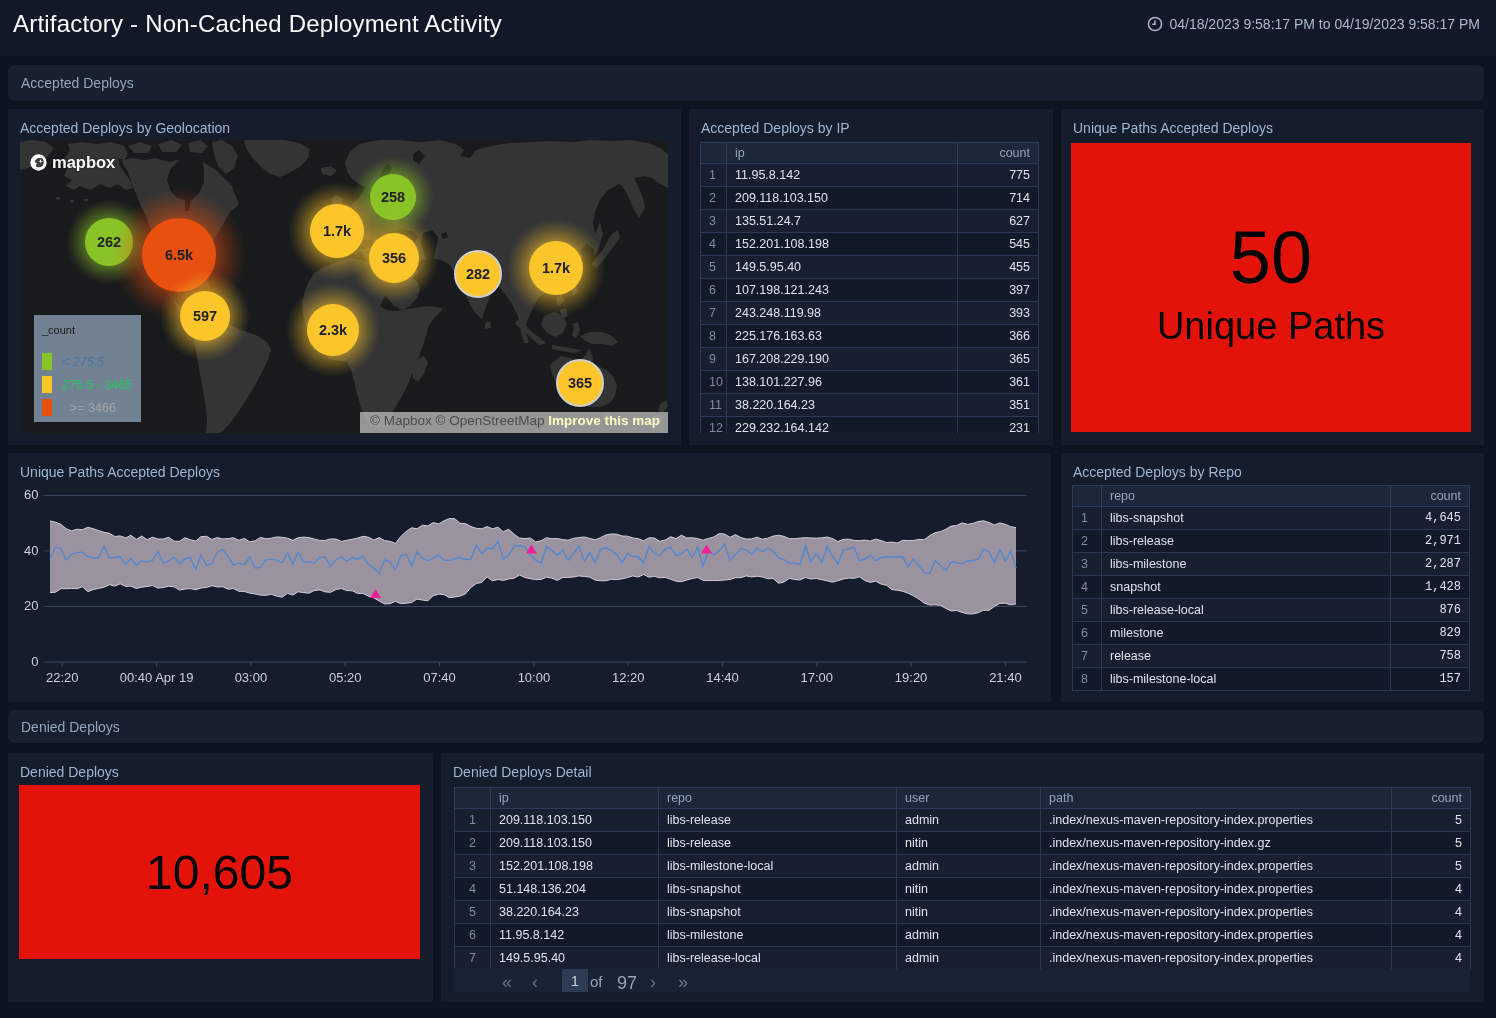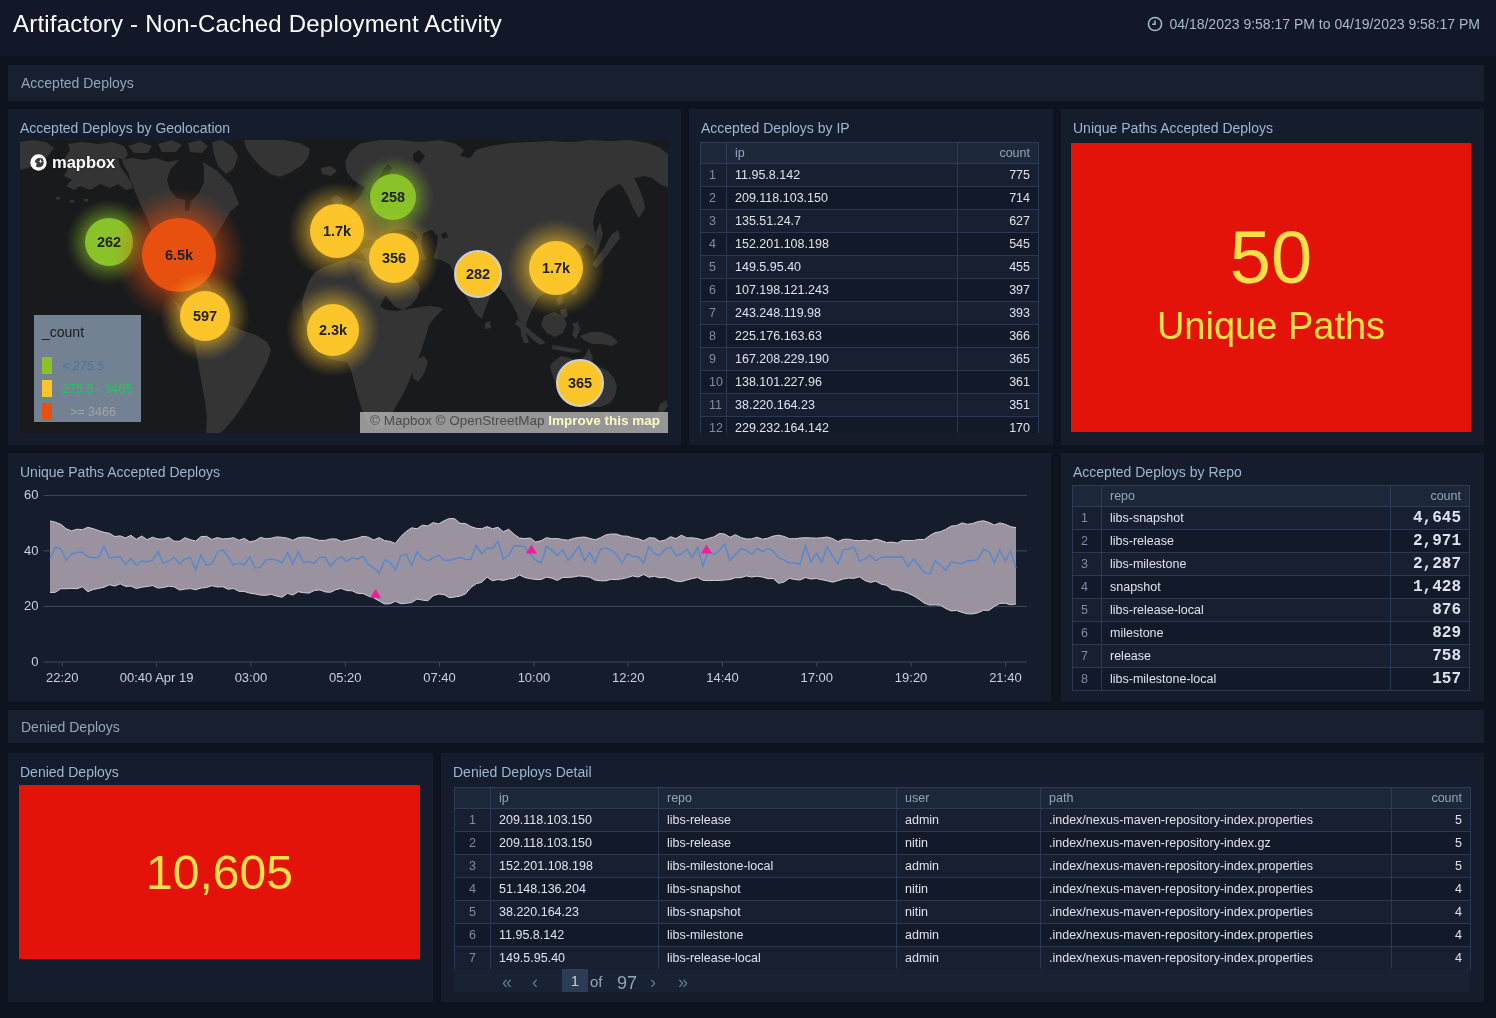--- a/index.html
+++ b/index.html
@@ -2,33 +2,33 @@
 <html><head>
 <meta charset="utf-8">
 <style>
   * { margin:0; padding:0; box-sizing:border-box; }
   html,body { width:1496px; height:1018px; overflow:hidden; }
   body { background:#0e141f; font-family:"Liberation Sans", sans-serif; position:relative; }
   .header { position:absolute; left:0; top:0; width:1496px; height:56px; background:#121827; }
   .header h1 { position:absolute; left:13px; top:10px; font-size:24px; font-weight:400; color:#fbfcfe; letter-spacing:0.2px; }
   .timebox { position:absolute; right:16px; top:16px; color:#a9bacd; font-size:14px; }
   .timebox svg { vertical-align:-3px; margin-right:6px; }
-  .secbar { position:absolute; left:8px; width:1476px; background:#182030; }
+  .secbar { position:absolute; left:8px; width:1476px; background:#182030;border-radius:6px; }
   .secbar span { position:absolute; left:13px; font-size:14px; color:#93a5ba; }
   .panel { position:absolute; background:#151c2b; }
   .ptitle { position:absolute; left:12px; top:11px; font-size:14px; color:#9cb6d3; white-space:nowrap; }
   table.dt { border-collapse:collapse; font-size:12.5px; table-layout:fixed; }
   table.dt th { font-weight:400; color:#92a5bd; text-align:left; background:#1c2739; border:1px solid #2d3a59; padding:0 8px; height:21px; }
   table.dt td { color:#dde3ec; border:1px solid #2c3853; padding:0 8px; height:23px; white-space:nowrap; overflow:hidden; }
   table.dt tr:nth-child(even) td { background:#171f30; }
   table.dt tr:nth-child(odd) td { background:#121a29; }
   table.dt td.num, table.dt th.num { text-align:right; }
   table.dt td.rn { color:#7e8ca2; }
-  table.dt td.mono { font-family:"Liberation Mono", monospace; font-size:16px;font-weight:bold; }
-  .redbox { position:absolute; background:#e41309; display:flex; flex-direction:column; align-items:center; justify-content:center; color:#fde047; }
+  table.dt td.mono { font-family:"Liberation Mono", monospace; font-size:12px; }
+  .redbox { position:absolute; background:#e41309; display:flex; flex-direction:column; align-items:center; justify-content:center; color:#000000; }
 </style>
 </head>
 <body>
   <div class="header">
     <h1>Artifactory - Non-Cached Deployment Activity</h1>
     <div class="timebox"><svg width="16" height="16" viewBox="0 0 16 16" fill="none" stroke="#a9bacd" stroke-width="1.5">
         <circle cx="8" cy="8" r="6.6"></circle>
         <path d="M8 4.6 V8.2 H5.3"></path>
       </svg>04/18/2023 9:58:17 PM to 04/19/2023 9:58:17 PM</div>
   </div>
@@ -139,21 +139,21 @@
       </svg>
       <div style="position:absolute;left:10px;top:13px;display:flex;align-items:center;color:#fff;">
         <svg width="17" height="17" viewBox="0 0 24 24">
           <circle cx="12" cy="12" r="11.5" fill="#fff"></circle>
           <path d="M17.6 6.4 c1.9 1.9 2.4 6.3 0.9 9.1 -2.1 3.7-7.2 4-10.1 2 l1.2-4.8 -2.9-1.2 c0.4-2.4 2-4.5 4.2-5.4 2.3-0.9 4.9-0.5 6.7 0.3z" fill="#3c3c3c"></path>
           <path d="M14.9 6.9 l0.7 2.7 2.7 0.7 -2.7 0.7 -0.7 2.7 -0.7 -2.7 -2.7 -0.7 2.7 -0.7 z" fill="#fff"></path>
         </svg>
         <span style="font-size:16.5px;font-weight:bold;margin-left:5px;text-shadow:0 0 2px rgba(0,0,0,0.5);">mapbox</span>
       </div>
       <div style="position:absolute;left:14px;top:175px;width:107px;height:107px;background:rgba(132,150,170,0.84);padding:9px 0 0 8px;">
-        <div style="font-size:14px;color:#1a1a1a;">_count</div>
+        <div style="font-size:11px;color:#1a1a1a;">_count</div>
         <div style="margin-top:17px;display:flex;align-items:center;font-style:italic;">
           <div style="width:10px;height:17px;background:#8ac327;"></div>
           <div style="font-size:12.5px;color:#49759e;margin-left:10px;">&lt; 275.5</div>
         </div>
         <div style="margin-top:6px;display:flex;align-items:center;">
           <div style="width:10px;height:17px;background:#fcc62b;"></div>
           <div style="font-size:12.5px;color:#22c55e;margin-left:10px;">275.5 - 3465</div>
         </div>
         <div style="margin-top:6px;display:flex;align-items:center;">
           <div style="width:10px;height:17px;background:#e8500f;"></div>
@@ -225,21 +225,21 @@
             <td class="num">361</td>
           </tr>
           <tr>
             <td class="rn">11</td>
             <td>38.220.164.23</td>
             <td class="num">351</td>
           </tr>
           <tr>
             <td class="rn">12</td>
             <td>229.232.164.142</td>
-            <td class="num">170</td>
+            <td class="num">231</td>
           </tr>
         </tbody>
       </table>
     </div>
   </div>
 
   <div class="panel" style="left:1061px; top:109px; width:423px; height:336px;">
     <div class="ptitle">Unique Paths Accepted Deploys</div>
     <div class="redbox" style="left:10px; top:34px; width:400px; height:289px; display:block;">
       <div style="position:absolute;left:0;top:77px;width:100%;text-align:center;font-size:74px; line-height:76px;">50</div>

